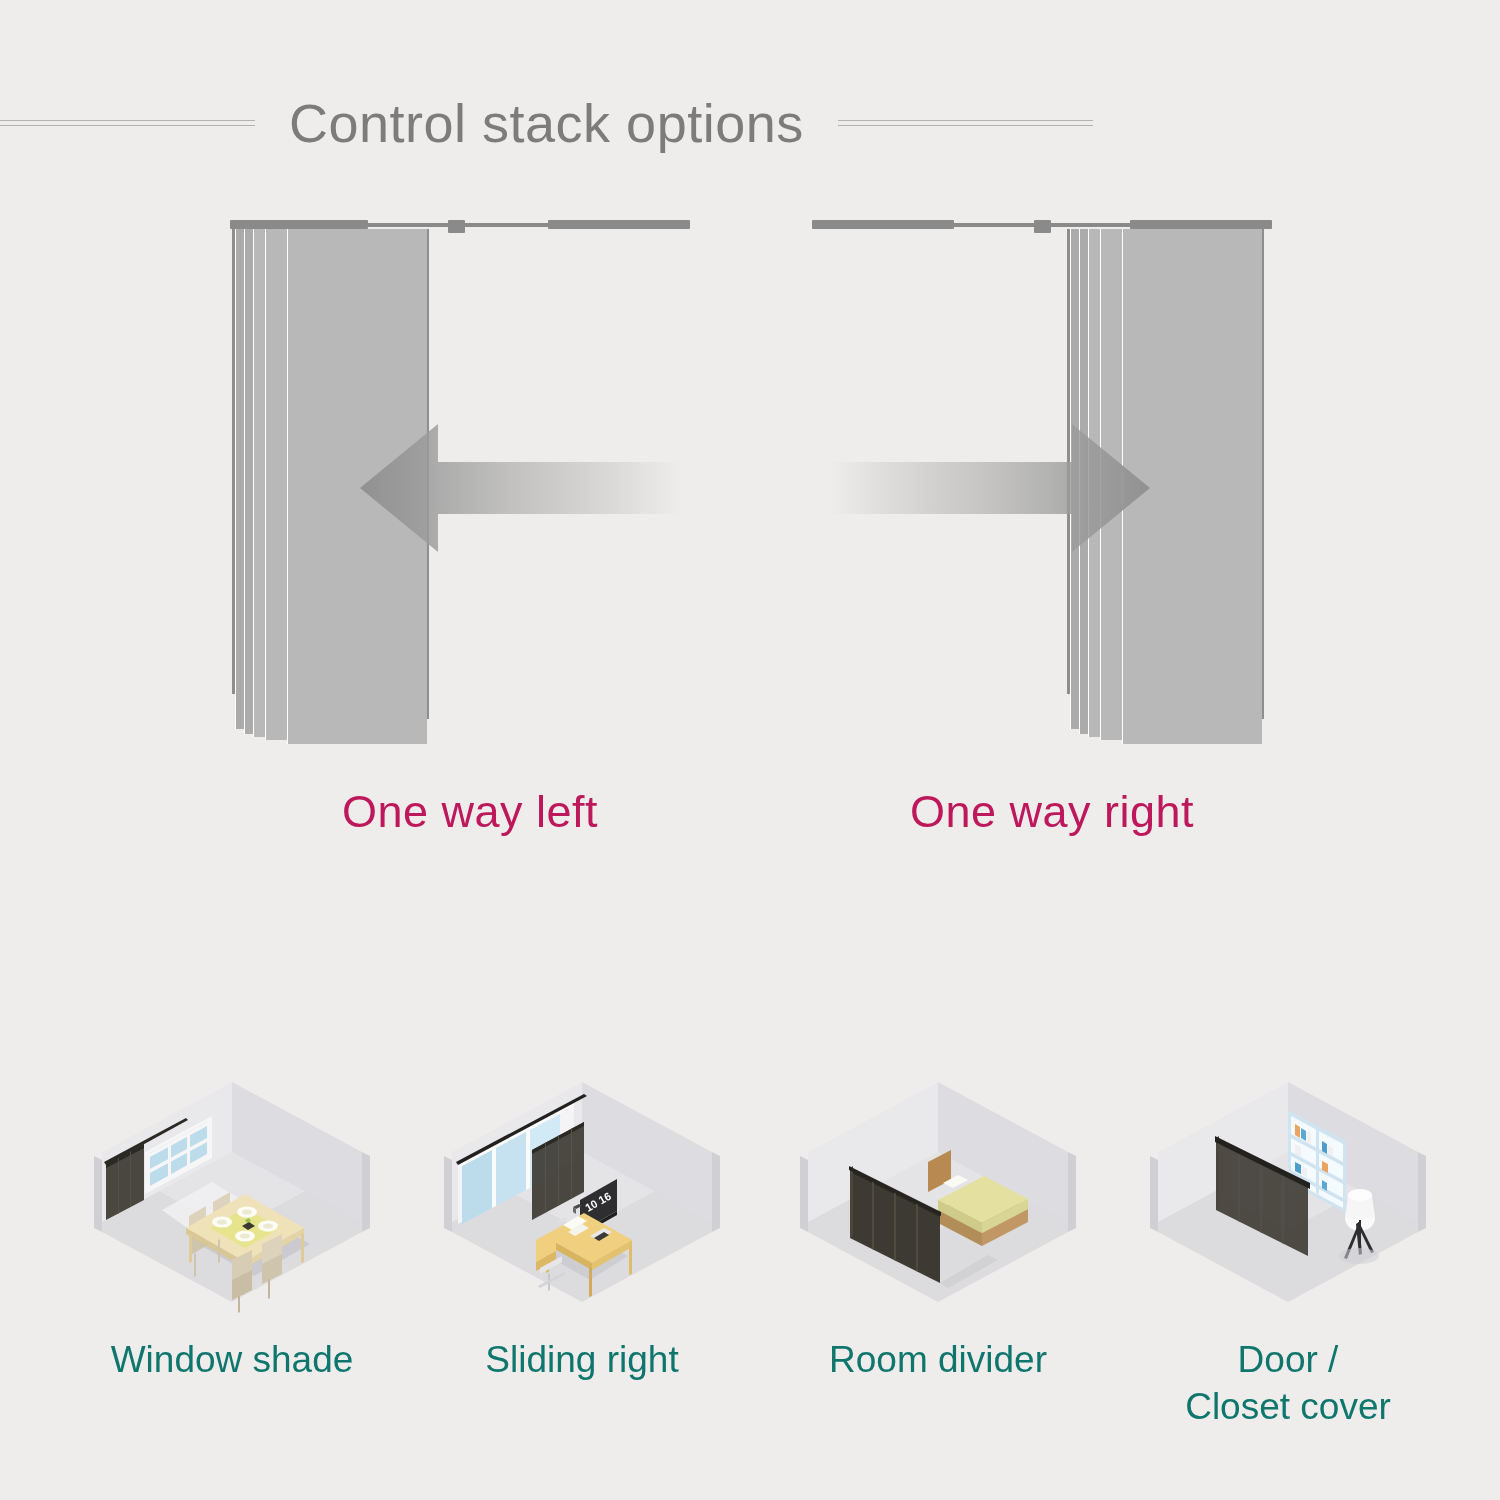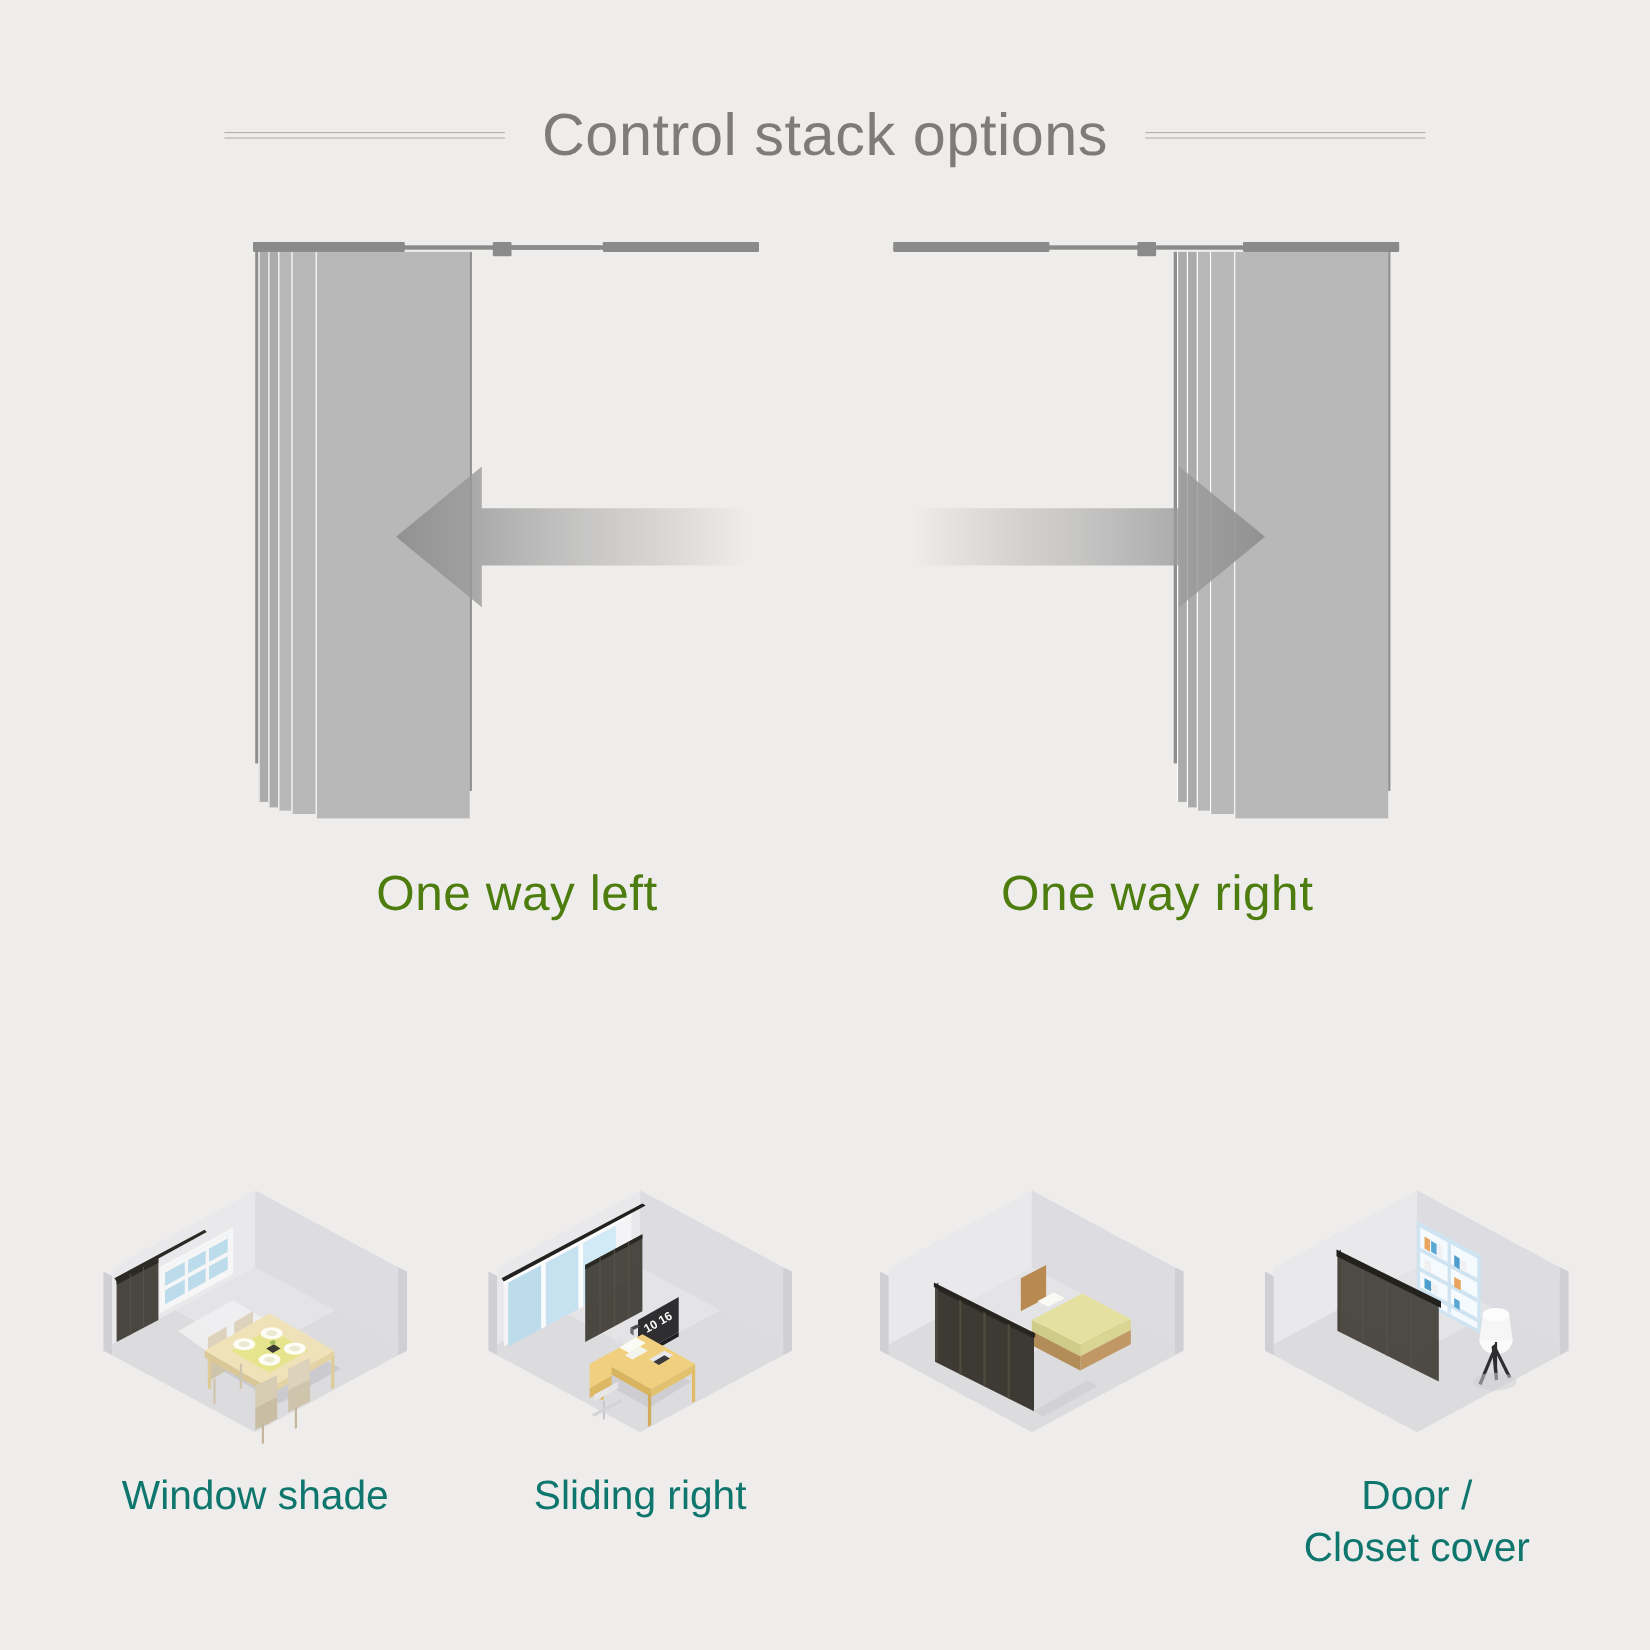--- a/index.html
+++ b/index.html
@@ -7,21 +7,21 @@
     width:1500px;height:1500px;
     background:#efedeb;
     font-family:"Liberation Sans",sans-serif;
     overflow:hidden;position:relative;
   }
   .page{position:absolute;inset:0;}
 
   
   .sec-header{
     position:absolute;left:0;width:1500px;
-    display:flex;align-items:center;justify-content:center;
+    display:flex;align-items:center;justify-content:flex-start;
     gap:34px;
   }
   .sec-title{
     color:#7d7c7b;
     font-size:54px;
     font-weight:300;
     letter-spacing:0.5px;
     white-space:nowrap;
     line-height:1;
   }
@@ -58,21 +58,21 @@
   .pnl-dark{background:#ababab;}
   .pnl-edge{
     position:absolute;top:0;width:3px;background:#8e8e8e;
   }
 
   .arrow{position:absolute;}
   .arrow svg{display:block;}
 
   .stack-caption{
     position:absolute;width:100%;text-align:center;
-    color:#4d7c0f;font-size:45px;font-weight:300;letter-spacing:0.5px;
+    color:#be185d;font-size:45px;font-weight:300;letter-spacing:0.5px;
   }
   .room{position:absolute;width:300px;height:290px;}
   .room svg{display:block;width:300px;height:290px;}
   .room-caption{
     position:absolute;top:296px;width:300px;text-align:center;
     color:#0f766e;font-size:37px;font-weight:300;line-height:1.28;
   }
 </style>
 </head>
 <body>
@@ -322,20 +322,23 @@
       <polygon points="62,128 65,126 65,196 62,198" fill="#4a463e"></polygon>
 
       <polygon points="84,139 86,140 86,210 84,209" fill="#53503f" opacity="0.85"></polygon>
       <polygon points="106,150 108,151 108,221 106,220" fill="#53503f" opacity="0.85"></polygon>
       <polygon points="128,161 130,162 130,232 128,231" fill="#53503f" opacity="0.85"></polygon>
 
       <polygon points="61,126 153,172 153,176 61,130" fill="#26241f"></polygon>
 
       <polygon points="152,243 200,215 210,220 160,248" fill="#c8c8cc" opacity="0.5"></polygon>
     </svg>
+    <div class="room-caption">
+      <div>Room divider</div>
+    </div>
   </div>
 
   <div class="room" style="position:absolute;left:1138px;top:1040px;">
     <svg viewBox="0 0 300 290">
       <polygon points="150,262 20,192 20,120 150,190 280,120 280,192" fill="#dcdcdf"></polygon>
       <polygon points="150,190 20,120 150,50 280,120" fill="#e4e4e7"></polygon>
       <polygon points="20,120 20,192 12,188 12,116" fill="#cfcfd4"></polygon>
       <polygon points="20,120 150,50 150,42 20,112" fill="#f2f2f4"></polygon>
       <polygon points="150,50 280,120 280,112 150,42" fill="#f2f2f4"></polygon>
       <polygon points="20,112 150,42 150,112 20,182" fill="#e9e9ec"></polygon>

